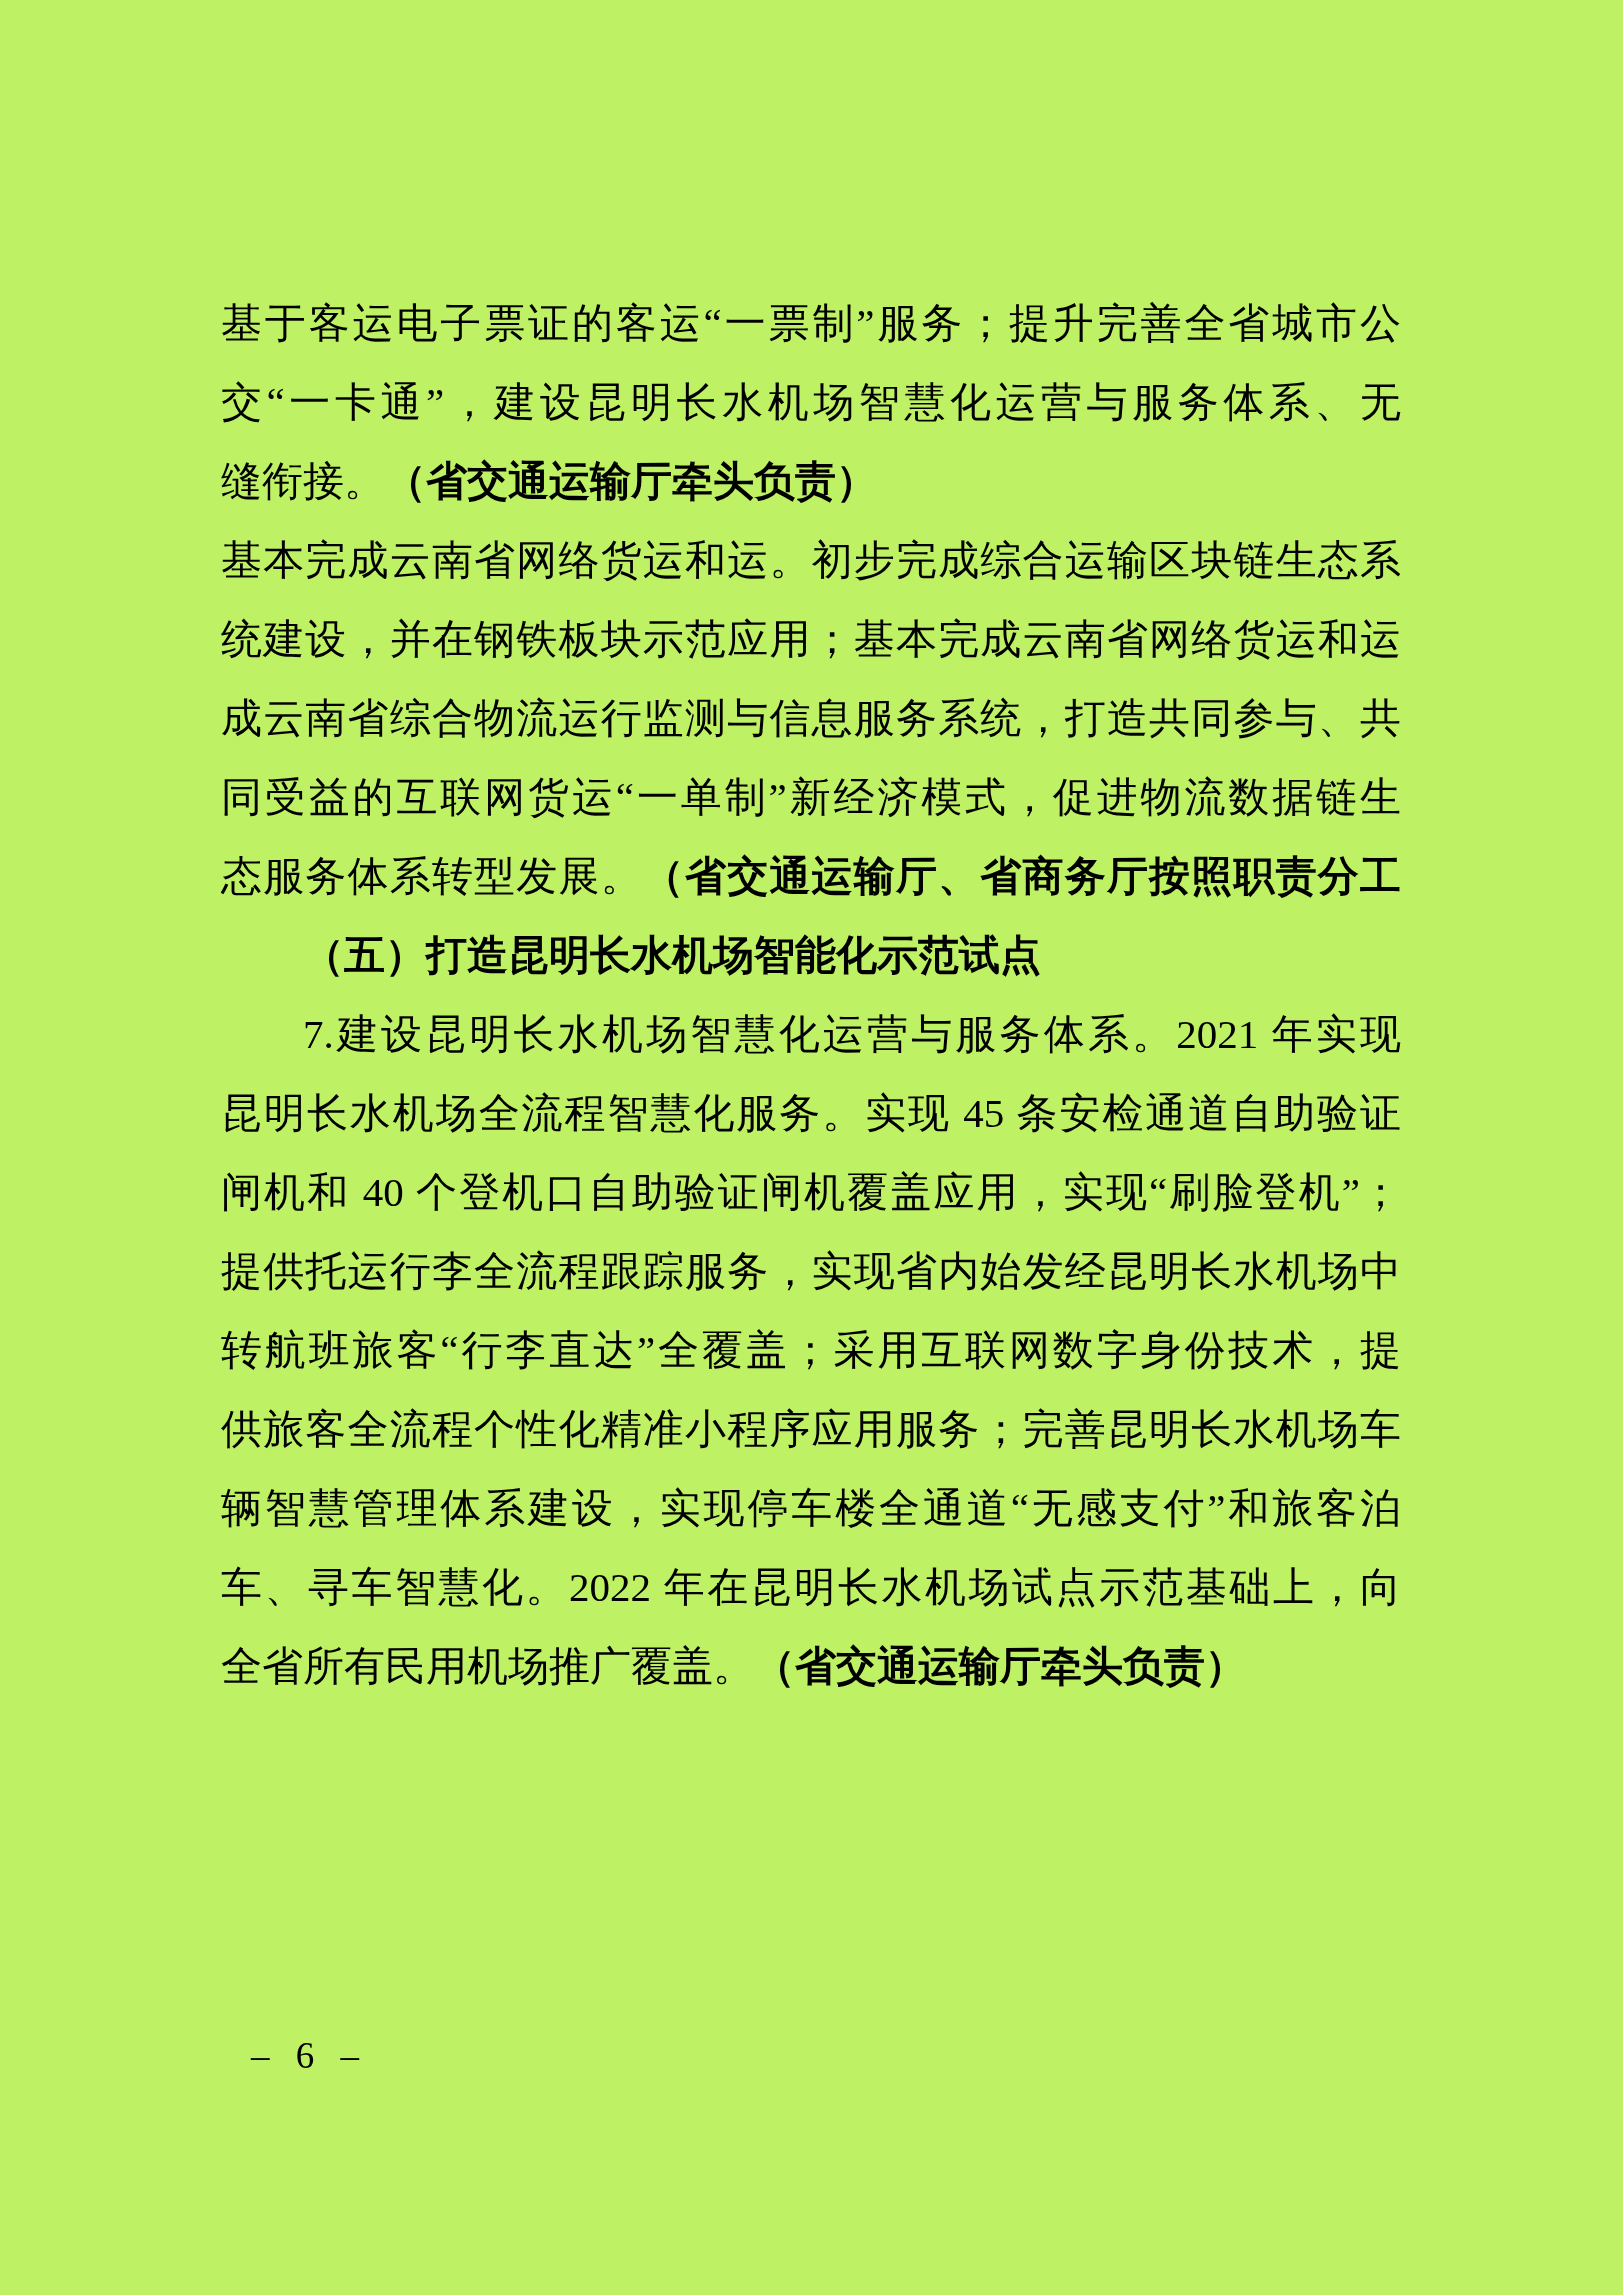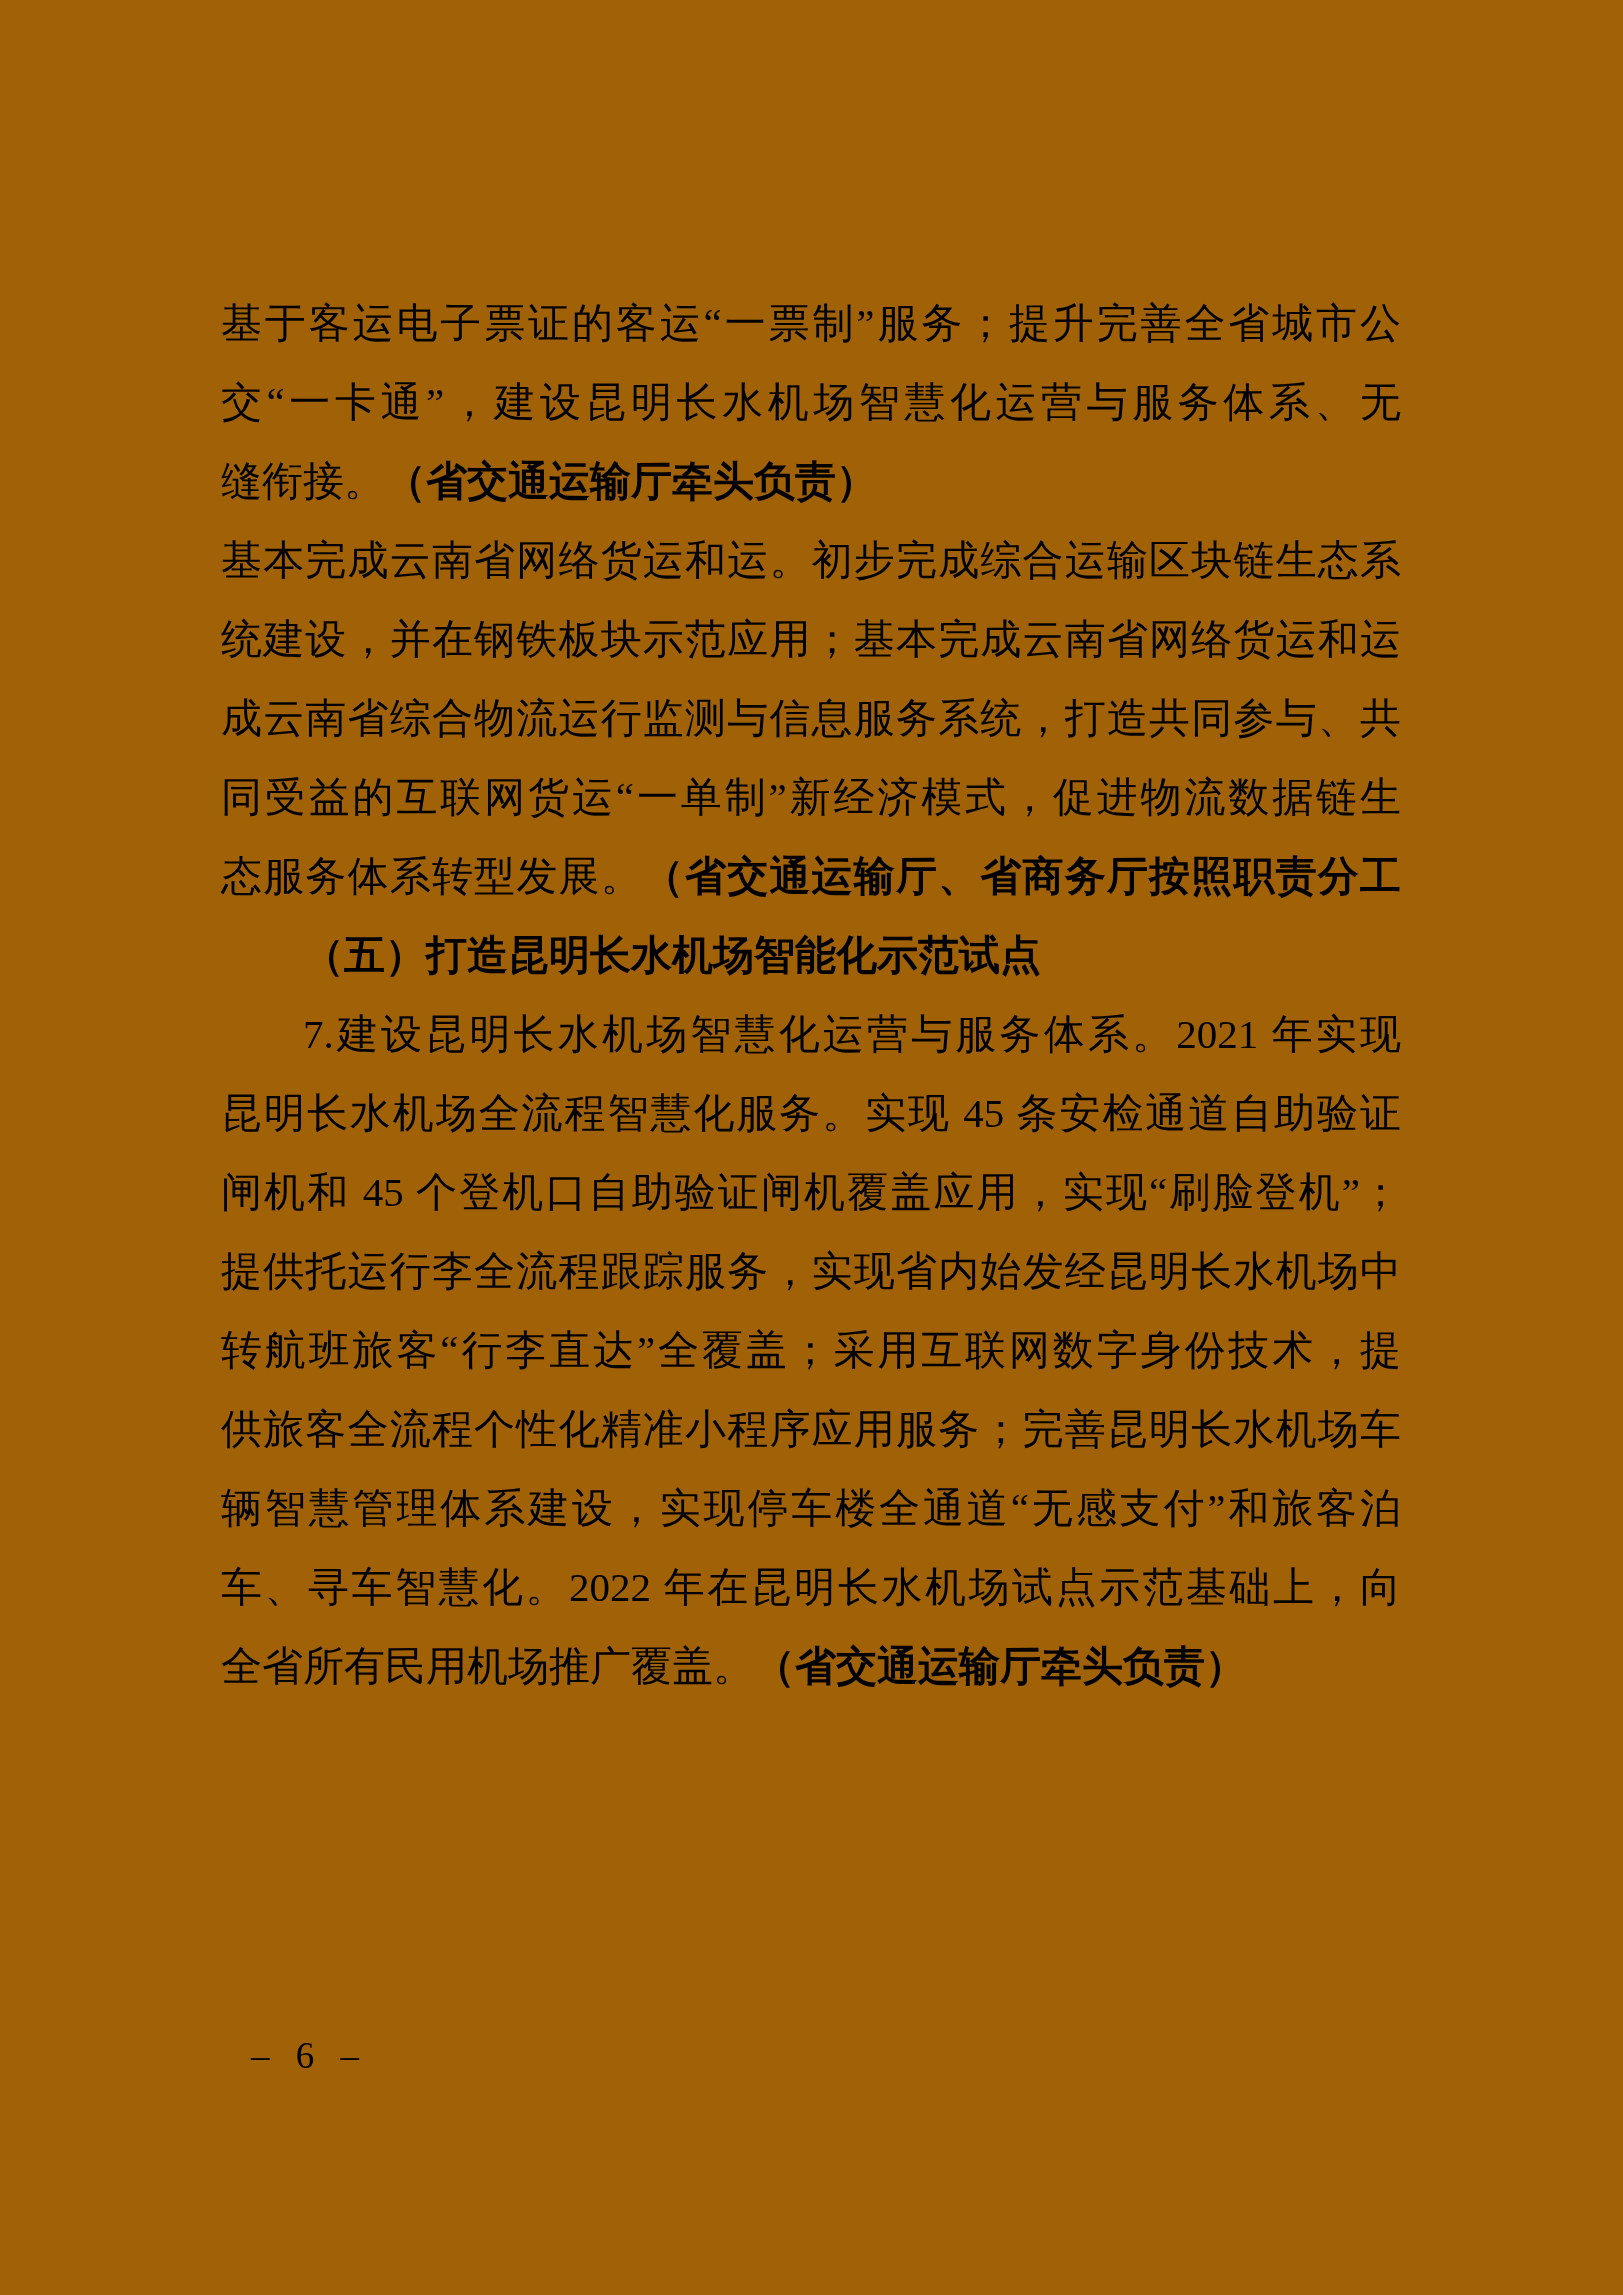--- a/index.html
+++ b/index.html
@@ -4,21 +4,21 @@
 <style>
   html, body {
     margin: 0;
     padding: 0;
     background: #9a9a9a;
   }
   .page {
     position: relative;
     width: 1623px;
     height: 2295px;
-    background: #a16207;
+    background: #bef264;
     font-family: "Liberation Serif", serif;
     color: #000000;
     overflow: hidden;
   }
   .text-block {
     position: absolute;
     left: 221px;
     top: 284px;
     width: 1180px;
     font-size: 41px;
@@ -62,21 +62,21 @@
       <div class="line justify"><span>交“一卡通”，建设昆明长水机场智慧化运营与服务体系、无</span></div>
       <div class="line"><span>缝衔接。</span><span class="bold">（省交通运输厅牵头负责）</span></div>
       <div class="line justify"><span>基本完成云南省网络货运和运。初步完成综合运输区块链生态系</span></div>
       <div class="line justify"><span>统建设，并在钢铁板块示范应用；基本完成云南省网络货运和运</span></div>
       <div class="line justify"><span>成云南省综合物流运行监测与信息服务系统，打造共同参与、共</span></div>
       <div class="line justify"><span>同受益的互联网货运“一单制”新经济模式，促进物流数据链生</span></div>
       <div class="line justify"><span>态服务体系转型发展。</span><span class="bold">（省交通运输厅、省商务厅按照职责分工</span></div>
       <div class="line indent heading"><span class="bold">（五）打造昆明长水机场智能化示范试点</span></div>
       <div class="line justify indent"><span>7.建设昆明长水机场智慧化运营与服务体系。2021 年实现</span></div>
       <div class="line justify"><span>昆明长水机场全流程智慧化服务。实现 45 条安检通道自助验证</span></div>
-      <div class="line justify"><span>闸机和 45 个登机口自助验证闸机覆盖应用，实现“刷脸登机”；</span></div>
+      <div class="line justify"><span>闸机和 40 个登机口自助验证闸机覆盖应用，实现“刷脸登机”；</span></div>
       <div class="line justify"><span>提供托运行李全流程跟踪服务，实现省内始发经昆明长水机场中</span></div>
       <div class="line justify"><span>转航班旅客“行李直达”全覆盖；采用互联网数字身份技术，提</span></div>
       <div class="line justify"><span>供旅客全流程个性化精准小程序应用服务；完善昆明长水机场车</span></div>
       <div class="line justify"><span>辆智慧管理体系建设，实现停车楼全通道“无感支付”和旅客泊</span></div>
       <div class="line justify"><span>车、寻车智慧化。2022 年在昆明长水机场试点示范基础上，向</span></div>
       <div class="line"><span>全省所有民用机场推广覆盖。</span><span class="bold">（省交通运输厅牵头负责）</span></div>
     </div>
   <div class="page-number">– 6 –</div>
 </div>
 

